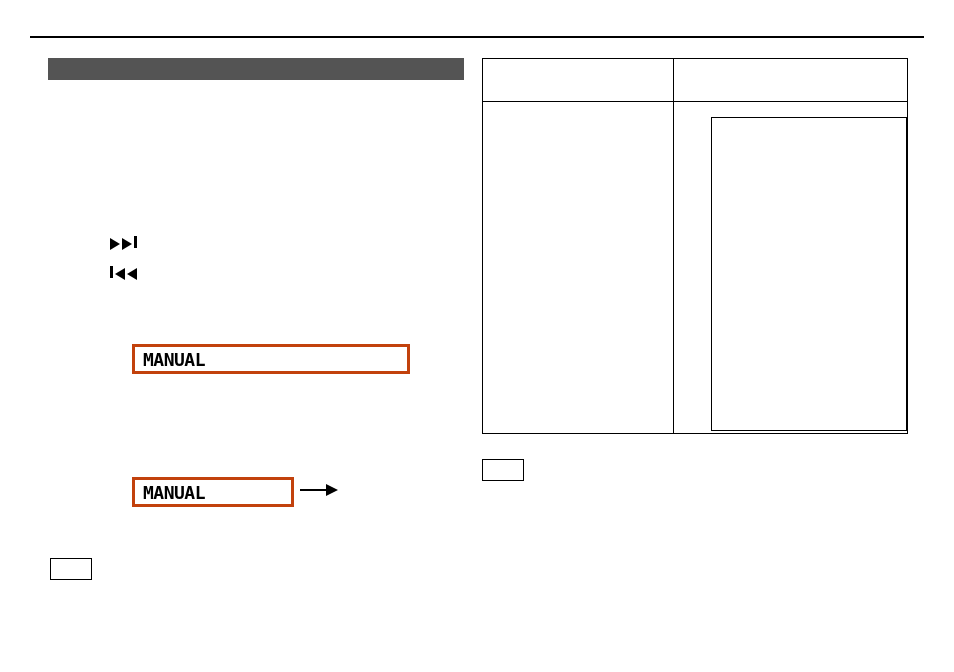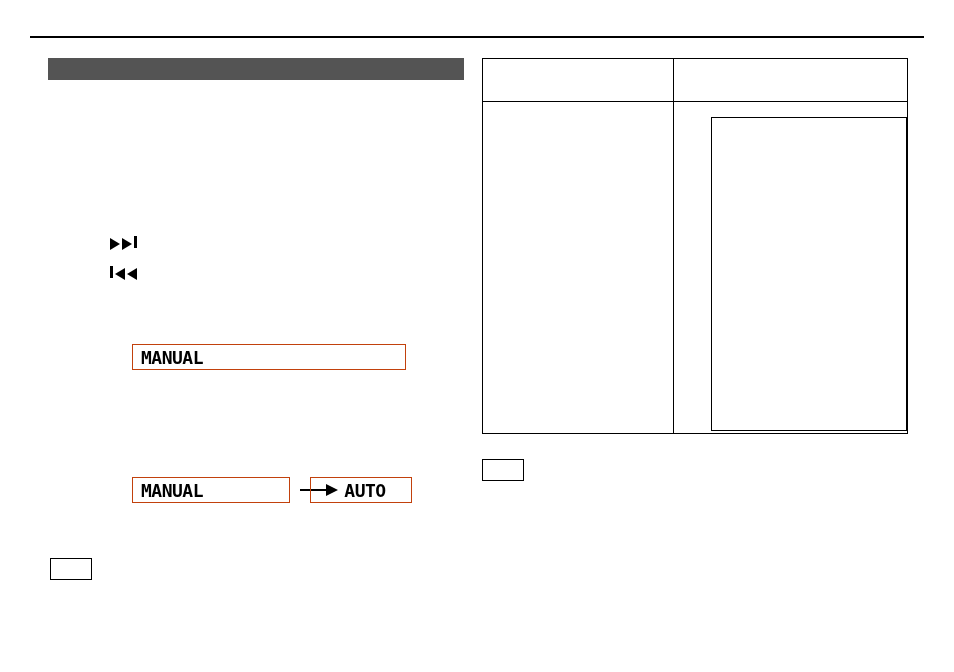--- a/index.html
+++ b/index.html
@@ -9,21 +9,21 @@
 .table{position:absolute;left:482px;top:58px;width:424px;height:374px;border:1px solid #000}
 .table .hrow{height:42px;border-bottom:1px solid #000}
 .table .vline{position:absolute;left:190px;top:0;bottom:0;border-left:1px solid #000}
 .innerbox{position:absolute;right:0;top:58px;width:194px;height:312px;border:1px solid #000}
 .fwd-icons{position:absolute;left:110px;top:236px}
 .rev-icons{position:absolute;left:110px;top:266px}
 .tri{display:inline-block;width:0;height:0;border-top:6px solid transparent;border-bottom:6px solid transparent}
 .tri.r{border-left:10px solid #000;margin-right:2px}
 .tri.l{border-right:10px solid #000;margin-left:2px}
 .bar{display:inline-block;width:3px;height:12px;background:#000;vertical-align:top}
-.lcdbox{position:absolute;border:1px solid #c2410c;height:24px;display:flex;align-items:center}
+.lcdbox{position:absolute;border:3px solid #c2410c;height:24px;display:flex;align-items:center}
 .lcd1{left:132px;top:344px;width:272px}
 .lcd2{left:132px;top:477px;width:156px}
 .lcd3{left:310px;top:477px;width:100px;justify-content:center}
 .lcdtext{font-family:monospace;font-size:18px;font-weight:600;letter-spacing:-0.5px;padding-left:8px}
 .arrow{position:absolute;left:300px;top:480px}
 .arrow .shaft{display:inline-block;width:26px;height:0;border-top:2px solid #000;vertical-align:middle}
 .arrow .head{display:inline-block;width:0;height:0;border-top:6px solid transparent;border-bottom:6px solid transparent;border-left:12px solid #000;vertical-align:middle}
 .smallbox1{position:absolute;left:50px;top:558px;width:40px;height:20px;border:1px solid #000}
 .smallbox2{position:absolute;left:482px;top:459px;width:40px;height:20px;border:1px solid #000}
 </style>
@@ -46,19 +46,16 @@
   <span class="bar"></span><span class="tri l"></span><span class="tri l"></span>
 </div>
 
 <div class="lcdbox lcd1">
       <span class="lcdtext">MANUAL</span>
     </div>
 <div class="lcdbox lcd2">
       <span class="lcdtext">MANUAL</span>
     </div>
 <div class="arrow"><span class="shaft"></span><span class="head"></span></div>
-<div class="lcdbox lcd3">
-      <span class="lcdtext">AUTO</span>
-    </div>
 
 <div class="smallbox1"></div>
 <div class="smallbox2"></div>
 </div>
 
 </body></html>

